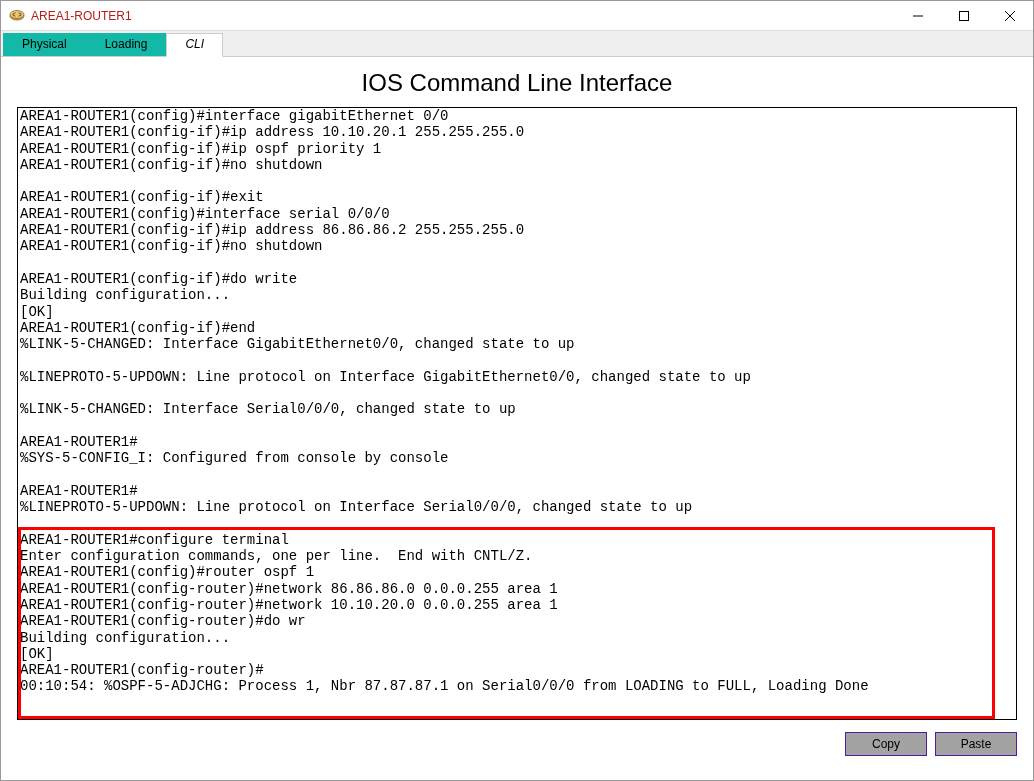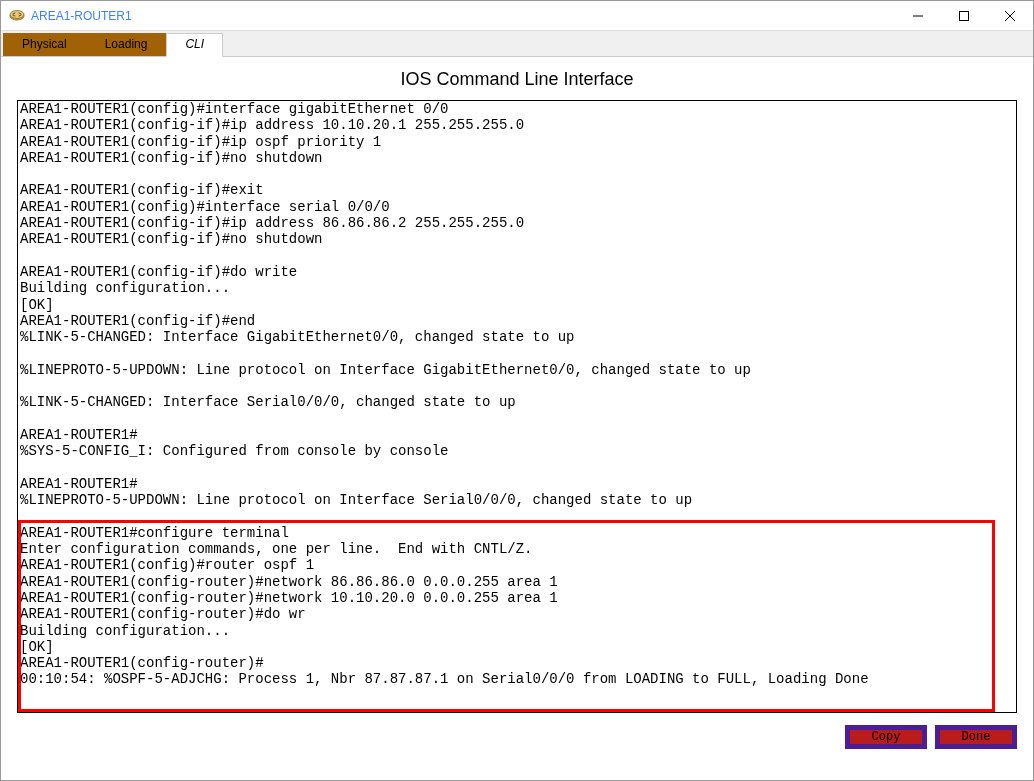--- a/index.html
+++ b/index.html
@@ -26,21 +26,21 @@
     .titlebar-icon {
       width: 16px;
       height: 16px;
       margin-right: 6px;
       display: flex;
       align-items: center;
       justify-content: center;
     }
     .titlebar-title {
       font-size: 12px;
-      color: #3b82f6;
+      color: #b91c1c;
       flex: 1;
     }
     .window-controls {
       display: flex;
       height: 100%;
     }
     .window-control {
       width: 46px;
       height: 30px;
       display: flex;
@@ -58,37 +58,37 @@
     }
     .tab {
       padding: 3px 18px;
       font-size: 12px;
       color: #000;
       border: 1px solid transparent;
       cursor: pointer;
       position: relative;
     }
     .tab.inactive {
-      background: #a16207;
+      background: #14b8a6;
     }
     .tab.active {
       background: #fff;
       border: 1px solid #ccc;
       border-bottom: 1px solid #fff;
       margin-bottom: -1px;
       z-index: 2;
       font-style: italic;
     }
     .content-area {
       padding: 12px 16px 0 16px;
     }
     .cli-title {
       text-align: center;
       font-family: Verdana, sans-serif;
-      font-size: 18px;
+      font-size: 24px;
       margin-bottom: 10px;
     }
     .terminal-wrap {
       position: relative;
       border: 1px solid #000;
       height: 613px;
       background: #fff;
       overflow: hidden;
     }
     .terminal {
@@ -127,23 +127,23 @@
     .button-row {
       display: flex;
       justify-content: flex-end;
       gap: 8px;
       padding: 12px 16px;
     }
     .btn {
       width: 82px;
       height: 24px;
       font-size: 12px;
-      font-family: Liberation Mono, monospace;
-      border: 5px solid #4c1d95;
-      background: #b91c1c;
+      font-family: Liberation Sans, sans-serif;
+      border: 1px solid #4c1d95;
+      background: #a3a3a3;
       cursor: pointer;
     }
   </style>
 </head>
 <body>
 
 <div class="titlebar">
   <span class="titlebar-icon">
     <svg width="16" height="16" viewBox="0 0 16 16">
       <ellipse cx="8" cy="8" rx="7" ry="4" fill="#d4a84b" stroke="#8b6a2b" stroke-width="0.8"></ellipse>
@@ -217,14 +217,14 @@
 [OK]
 AREA1-ROUTER1(config-router)#
 00:10:54: %OSPF-5-ADJCHG: Process 1, Nbr 87.87.87.1 on Serial0/0/0 from LOADING to FULL, Loading Done
 </div>
     <div class="highlight-box"></div>
   </div>
 </div>
 
 <div class="button-row">
   <button class="btn">Copy</button>
-  <button class="btn">Done</button>
+  <button class="btn">Paste</button>
 </div>
 
 </body></html>

